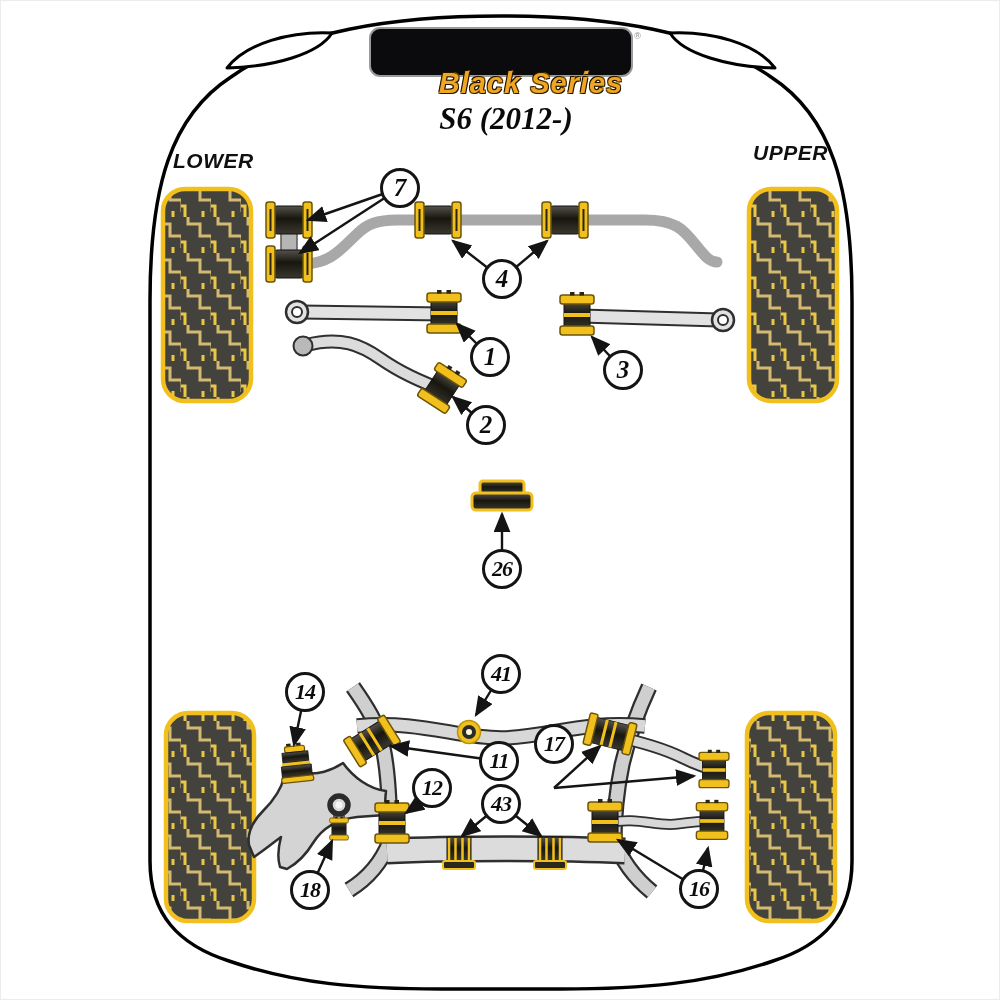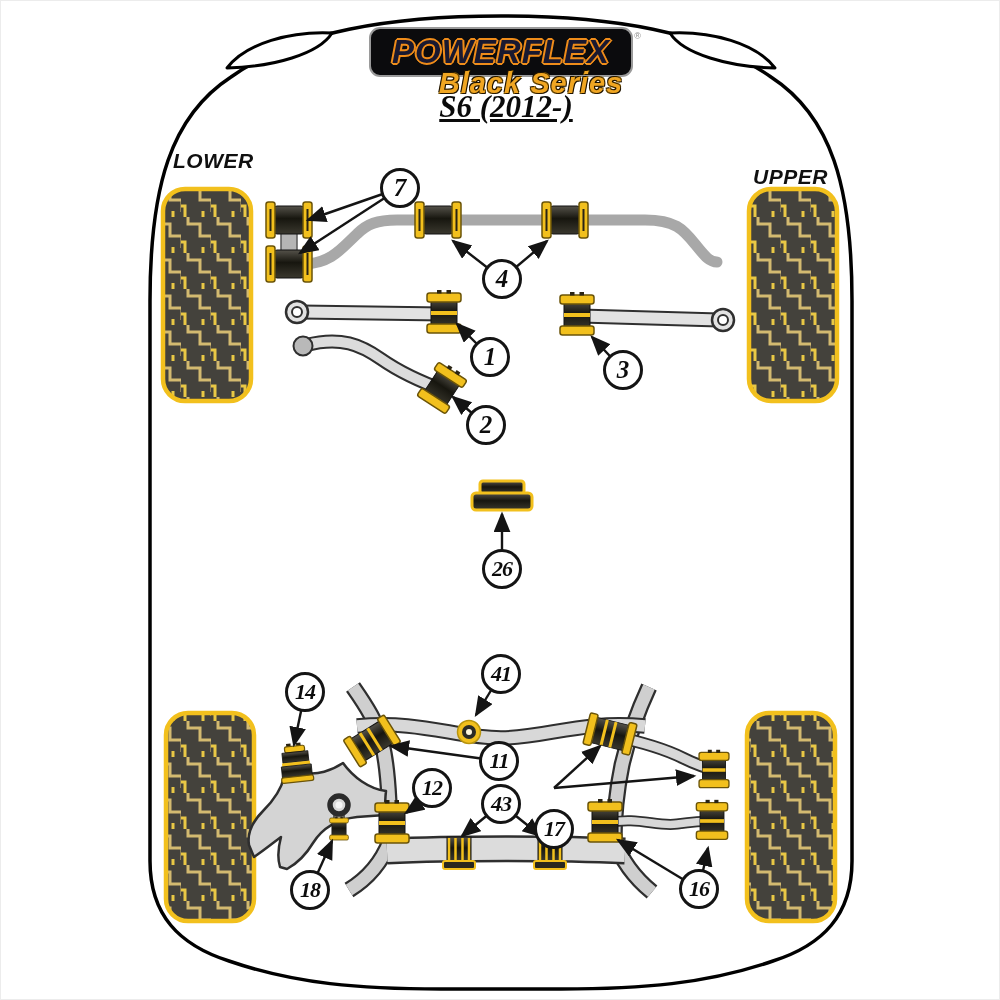--- a/index.html
+++ b/index.html
@@ -11,25 +11,25 @@
         border:2.5px solid #9a9a9a;border-radius:11px;display:flex;align-items:center;justify-content:center;box-sizing:border-box;}
   .logo-text{font-style:italic;font-weight:900;font-size:33px;letter-spacing:1px;color:#191930;
         text-shadow:-2px 0 0 #ef8c1a,2px 0 0 #ef8c1a,0 -2px 0 #ef8c1a,0 2px 0 #ef8c1a,
         -1px -1px 0 #ef8c1a,1px 1px 0 #ef8c1a,1px -1px 0 #ef8c1a,-1px 1px 0 #f6b43c;white-space:nowrap;}
   .logo-reg{position:absolute;right:-10px;top:2px;font-size:9px;color:#8a8a8a;font-style:normal;font-weight:400;}
   .series-label{position:absolute;left:400px;top:66px;width:260px;text-align:center;font-style:italic;font-weight:900;
         font-size:29px;color:#f0a622;letter-spacing:1px;
         text-shadow:1px 1px 0 #201400,-1px -1px 0 #201400,1px -1px 0 #6b4a00,-1px 1px 0 #6b4a00;white-space:nowrap;}
   .tagline{position:absolute;left:330px;top:95px;width:400px;text-align:center;font-weight:700;
         font-size:13px;color:#f0b41e;letter-spacing:0px;white-space:nowrap;}
-  .vehicle-title{position:absolute;left:305px;top:88px;width:400px;text-align:center;
-        font-family:"Liberation Serif",serif;font-style:italic;font-weight:700;font-size:31px;color:#0a0a0a;text-decoration:underline;}
+  .vehicle-title{position:absolute;left:305px;top:100px;width:400px;text-align:center;
+        font-family:"Liberation Serif",serif;font-style:italic;font-weight:700;font-size:31px;color:#0a0a0a;}
   .side-label{position:absolute;font-style:italic;font-weight:900;font-size:21px;color:#101010;letter-spacing:0.5px;}
   .side-label.lower{left:172px;top:148px;}
-  .side-label.upper{left:752px;top:164px;}
+  .side-label.upper{left:752px;top:140px;}
   
   .callout{position:absolute;width:40px;height:40px;border:3px solid #141414;border-radius:50%;background:#fff;
         box-sizing:border-box;display:flex;align-items:center;justify-content:center;
         font-family:"Liberation Serif",serif;font-style:italic;font-weight:700;font-size:25px;color:#0c0c0c;}
   .callout.wide{font-size:22px;letter-spacing:-1px;}
 </style>
 </head>
 <body>
 
 <div class="page">
@@ -217,36 +217,35 @@
     <line x1="500" y1="803" x2="540" y2="835" marker-end="url(#ah)"></line>
     <line x1="553" y1="787" x2="599" y2="745" marker-end="url(#ah)"></line>
     <line x1="553" y1="787" x2="693" y2="775" marker-end="url(#ah)"></line>
     <line x1="309" y1="889" x2="331" y2="840" marker-end="url(#ah)"></line>
     <line x1="698" y1="888" x2="617" y2="839" marker-end="url(#ah)"></line>
     <line x1="698" y1="888" x2="707" y2="847" marker-end="url(#ah)"></line>
   </g>
 </svg>
 
 <div class="logo-banner">
-  <span class="logo-text">POWERFLEX</span>
   <span class="logo-reg">®</span>
 </div>
 <div class="series-label">Black Series</div>
 <div class="vehicle-title">S6 (2012-)</div>
 <div class="side-label lower">LOWER</div>
 <div class="side-label upper">UPPER</div>
 
 <div class="callout" style="left:379px;top:167px;">7</div>
 <div class="callout" style="left:481px;top:258px;">4</div>
 <div class="callout" style="left:469px;top:336px;">1</div>
 <div class="callout" style="left:465px;top:404px;">2</div>
 <div class="callout" style="left:602px;top:349px;">3</div>
 <div class="callout wide" style="left:481px;top:548px;">26</div>
 <div class="callout wide" style="left:284px;top:671px;text-align:center;">14</div>
 <div class="callout wide" style="left:480px;top:653px;">41</div>
 <div class="callout wide" style="left:478px;top:740px;">11</div>
 <div class="callout wide" style="left:411px;top:767px;">12</div>
-<div class="callout wide" style="left:533px;top:808px;">17</div>
+<div class="callout wide" style="left:533px;top:723px;">17</div>
 <div class="callout wide" style="left:480px;top:783px;">43</div>
 <div class="callout wide" style="left:289px;top:869px;">18</div>
 <div class="callout wide" style="left:678px;top:868px;">16</div>
 
 </div>
 
 </body></html>

